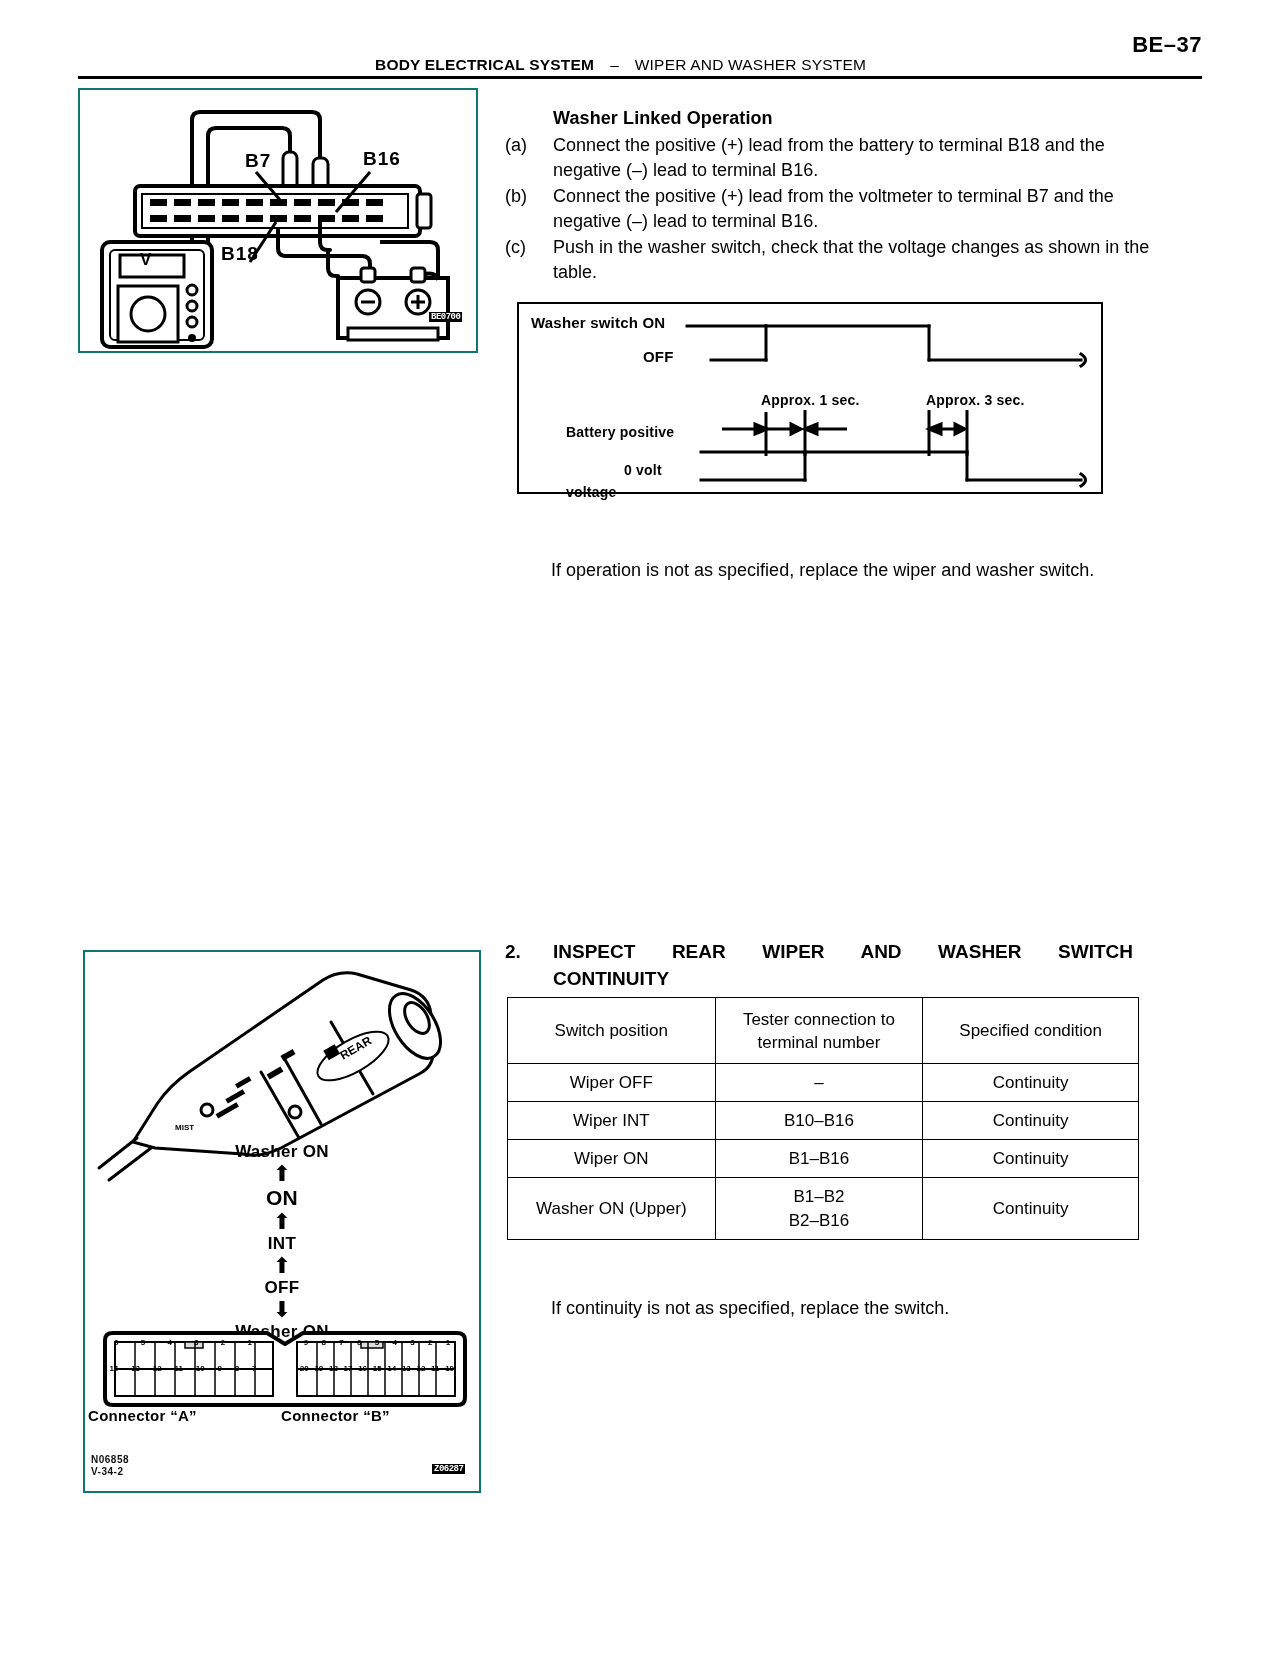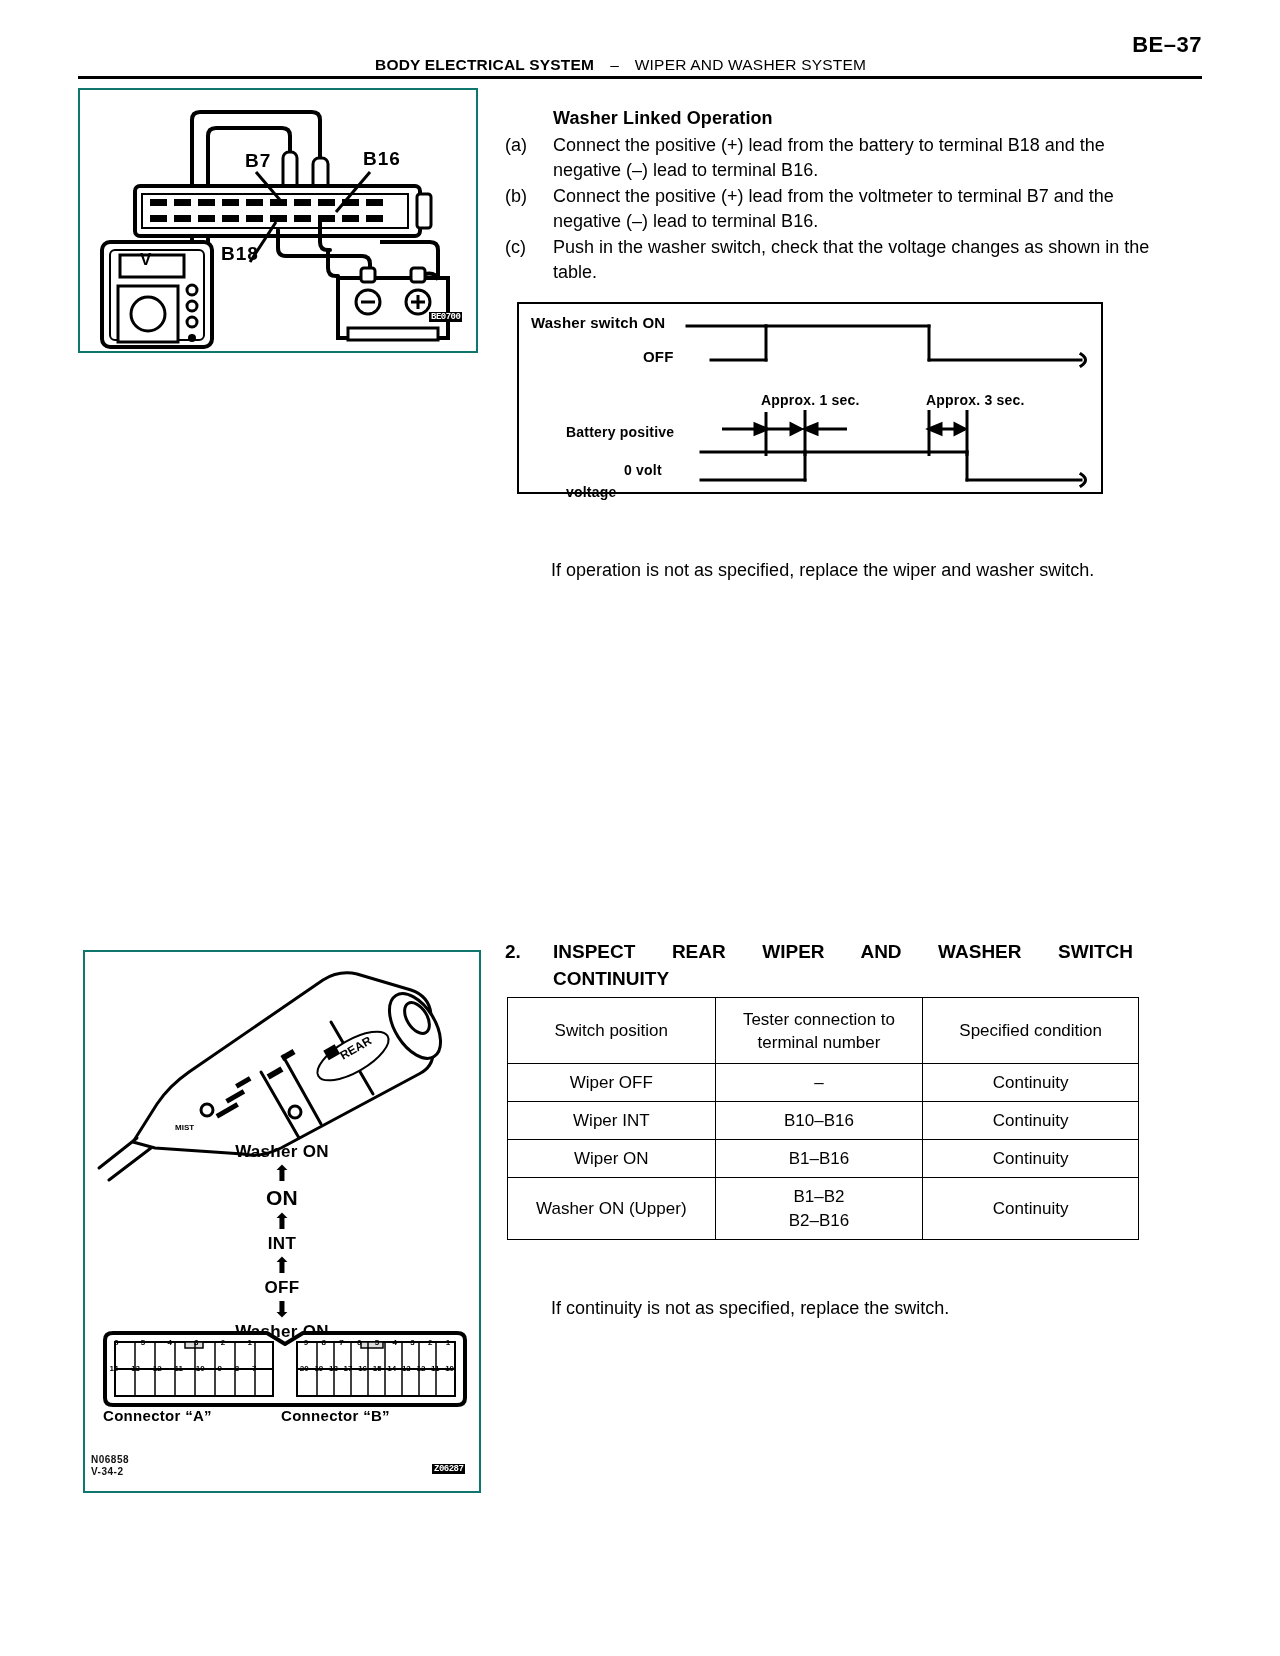--- a/index.html
+++ b/index.html
@@ -526,19 +526,19 @@
     <span>17</span>
     <span>16</span>
     <span>15</span>
     <span>14</span>
     <span>13</span>
     <span>12</span>
     <span>11</span>
     <span>10</span>
   </div>
 
-  <div style="position:absolute;left:18px;top:455px;font-size:15px;font-weight:bold;letter-spacing:0.3px;">Connector “A”</div>
+  <div style="position:absolute;left:3px;top:455px;font-size:15px;font-weight:bold;letter-spacing:0.3px;">Connector “A”</div>
   <div style="position:absolute;left:196px;top:455px;font-size:15px;font-weight:bold;letter-spacing:0.3px;">Connector “B”</div>
 
   <div class="fig-caption-code" style="left:6px;top:502px;">N06858</div>
   <div class="fig-caption-code" style="left:6px;top:514px;">V-34-2</div>
   <div class="stamp" style="left:347px;top:512px;">Z06287</div>
 </div>
 
 </body></html>

